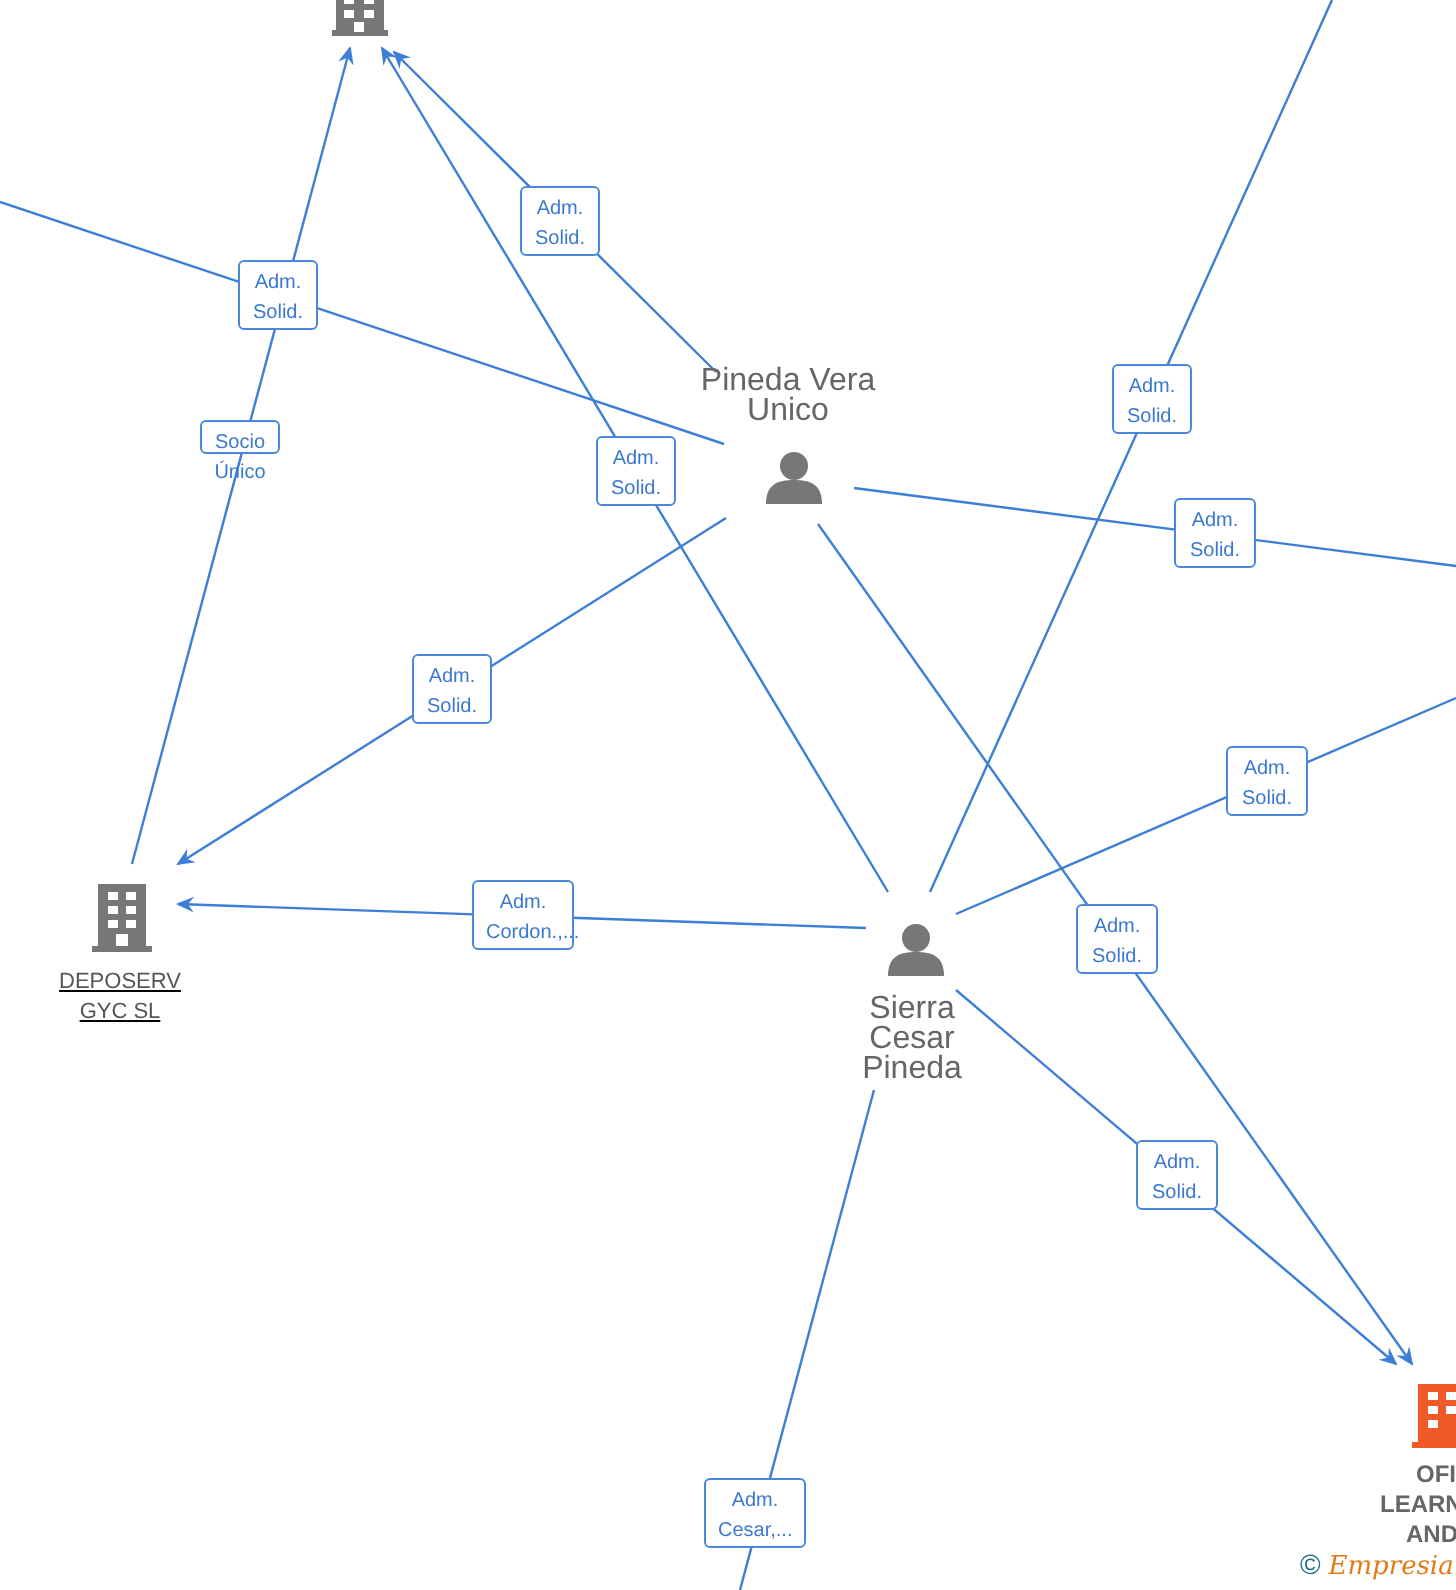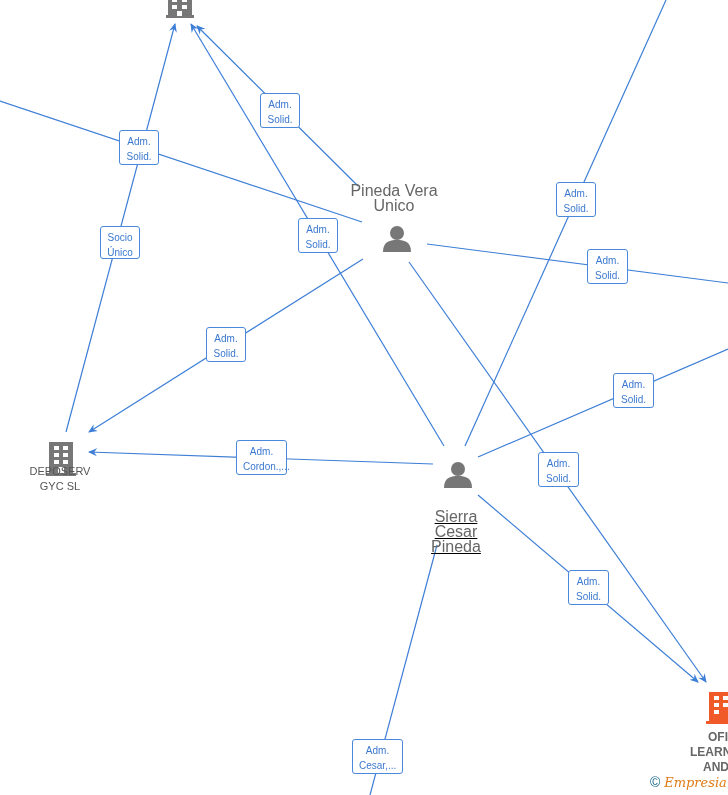--- a/index.html
+++ b/index.html
@@ -83,46 +83,46 @@
     <circle cx="14" cy="9" r="7" fill="#777"></circle>
     <path d="M0,28 C0,18 6,16 14,16 C22,16 28,18 28,28 Z" fill="#777"></path>
   </g>
 </svg>
 
 <div class="node" style="left:344px; top:183px; width:100px;">
   <div class="node-name">Pineda Vera</div>
   <div class="node-name">Unico</div>
 </div>
 
-<div class="node" style="left:10px; top:464px; width:100px;">
+<div class="node" style="left:10px; top:484px; width:100px;text-decoration:underline;">
   <div class="company-name">DEPOSERV</div>
   <div class="company-name">GYC SL</div>
 </div>
 
-<div class="node" style="left:406px; top:509px; width:100px;text-decoration:underline;">
+<div class="node" style="left:406px; top:497px; width:100px;">
   <div class="node-name">Sierra</div>
   <div class="node-name">Cesar</div>
   <div class="node-name">Pineda</div>
 </div>
 
 <div class="node" style="left:680px; top:730px; width:80px; text-align:left;">
   <div class="highlight-name" style="padding-left:28px;">OFI</div>
   <div class="highlight-name" style="padding-left:10px;">LEARN</div>
   <div class="highlight-name" style="padding-left:23px;">AND</div>
 </div>
 
 <div class="edge-label" style="left:260px; top:93px; width:40px; height:35px;">
   <span>Adm.</span>
   <span>Solid.</span>
 </div>
 <div class="edge-label" style="left:119px; top:130px; width:40px; height:35px;">
   <span>Adm.</span>
   <span>Solid.</span>
 </div>
-<div class="edge-label" style="left:100px; top:210px; width:40px; height:33px;margin-top:16px;">
+<div class="edge-label" style="left:100px; top:210px; width:40px; height:17px;">
   <span>Socio</span>
   <span>Único</span>
 </div>
 <div class="edge-label" style="left:298px; top:218px; width:40px; height:35px;">
   <span>Adm.</span>
   <span>Solid.</span>
 </div>
 <div class="edge-label" style="left:556px; top:182px; width:40px; height:35px;">
   <span>Adm.</span>
   <span>Solid.</span>

